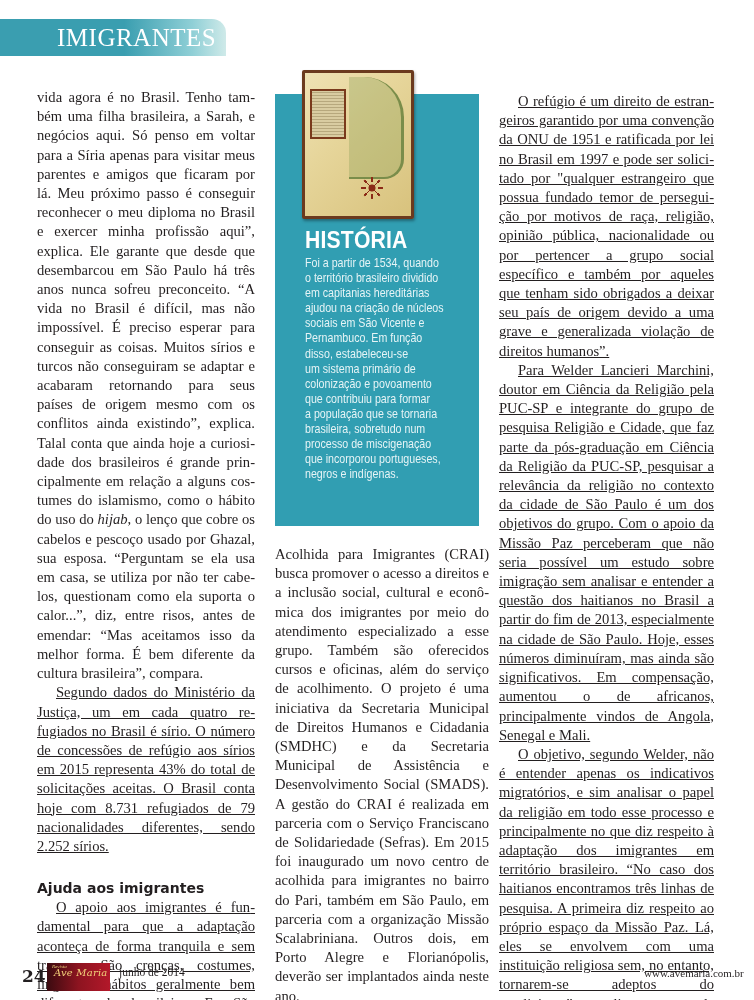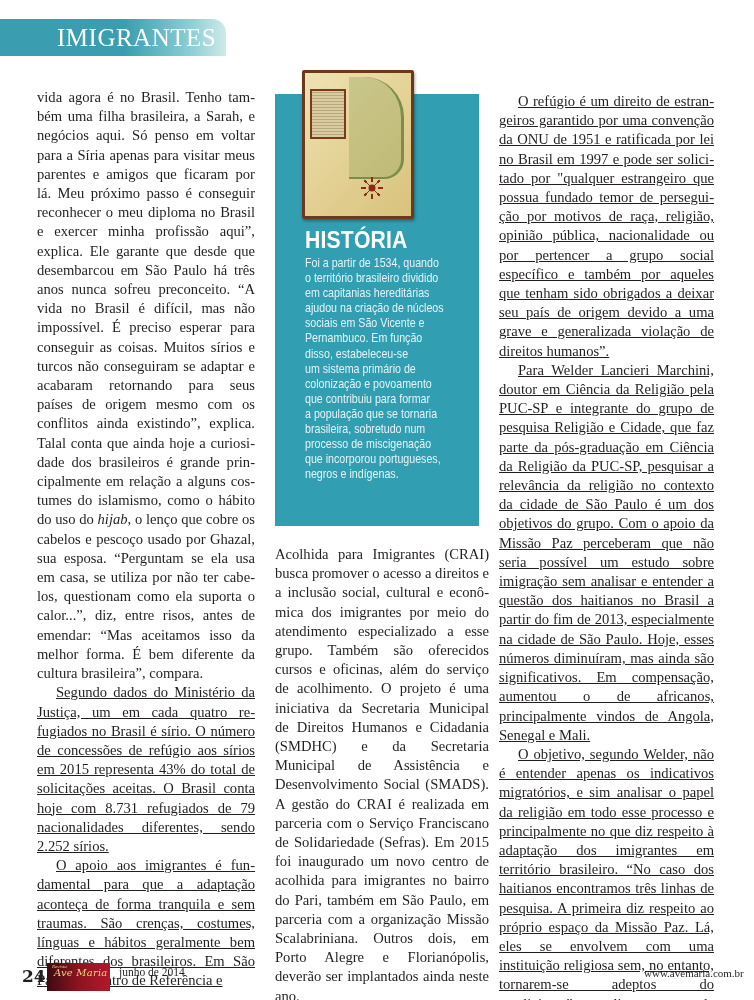--- a/index.html
+++ b/index.html
@@ -91,20 +91,21 @@
 </head>
 <body>
 
 <div class="section-banner">
   <span>IMIGRANTES</span>
 </div>
 
 <div class="col col-1">
   <p><span>vida agora é no Brasil. Tenho tam­bém uma filha brasileira, a Sarah, e negócios aqui. Só penso em vol­tar para a Síria apenas para visitar meus parentes e amigos que ficaram por lá. Meu próximo passo é con­seguir reconhecer o meu diploma no Brasil e exercer minha profissão aqui”, explica. Ele garante que desde que desembarcou em São Paulo há três anos nunca sofreu preconceito. “A vida no Brasil é difícil, mas não impossível. É preciso esperar para conseguir as coisas. Muitos sírios e turcos não conseguiram se adaptar e acabaram retornando para seus países de origem mesmo com os conflitos ainda existindo”, explica. Talal conta que ainda hoje a curiosi­dade dos brasileiros é grande prin­cipalmente em relação a alguns cos­tumes do islamismo, como o hábito do uso do </span><i>hijab</i><span>, o lenço que cobre os cabelos e pescoço usado por Ghazal, sua esposa. “Perguntam se ela usa em casa, se utiliza por não ter cabe­los, questionam como ela suporta o calor...”, diz, entre risos, antes de emendar: “Mas aceitamos isso da melhor forma. É bem diferente da cultura brasileira”, compara.</span></p>
   <p class="indent">Segundo dados do Ministério da Justiça, um em cada quatro re­fugiados no Brasil é sírio. O núme­ro de concessões de refúgio aos sírios em 2015 representa 43% do total de solicitações aceitas. O Brasil conta hoje com 8.731 refu­giados de 79 nacionalidades dife­rentes, sendo 2.252 sírios.</p>
+  <p class="subhead">Ajuda aos imigrantes</p>
   <p class="indent">O apoio aos imigrantes é fun­damental para que a adaptação aconteça de forma tranquila e sem traumas. São crenças, costumes, línguas e hábitos geralmente bem diferentes dos brasileiros. Em São Paulo, o Centro de Referência e</p>
 </div>
 
 <div class="history-box"></div>
 <div class="history-map">
   <div class="inset"></div>
   <div class="coast"></div>
   <div class="compass"></div>
 </div>
 <div class="history-title">HISTÓRIA</div>

